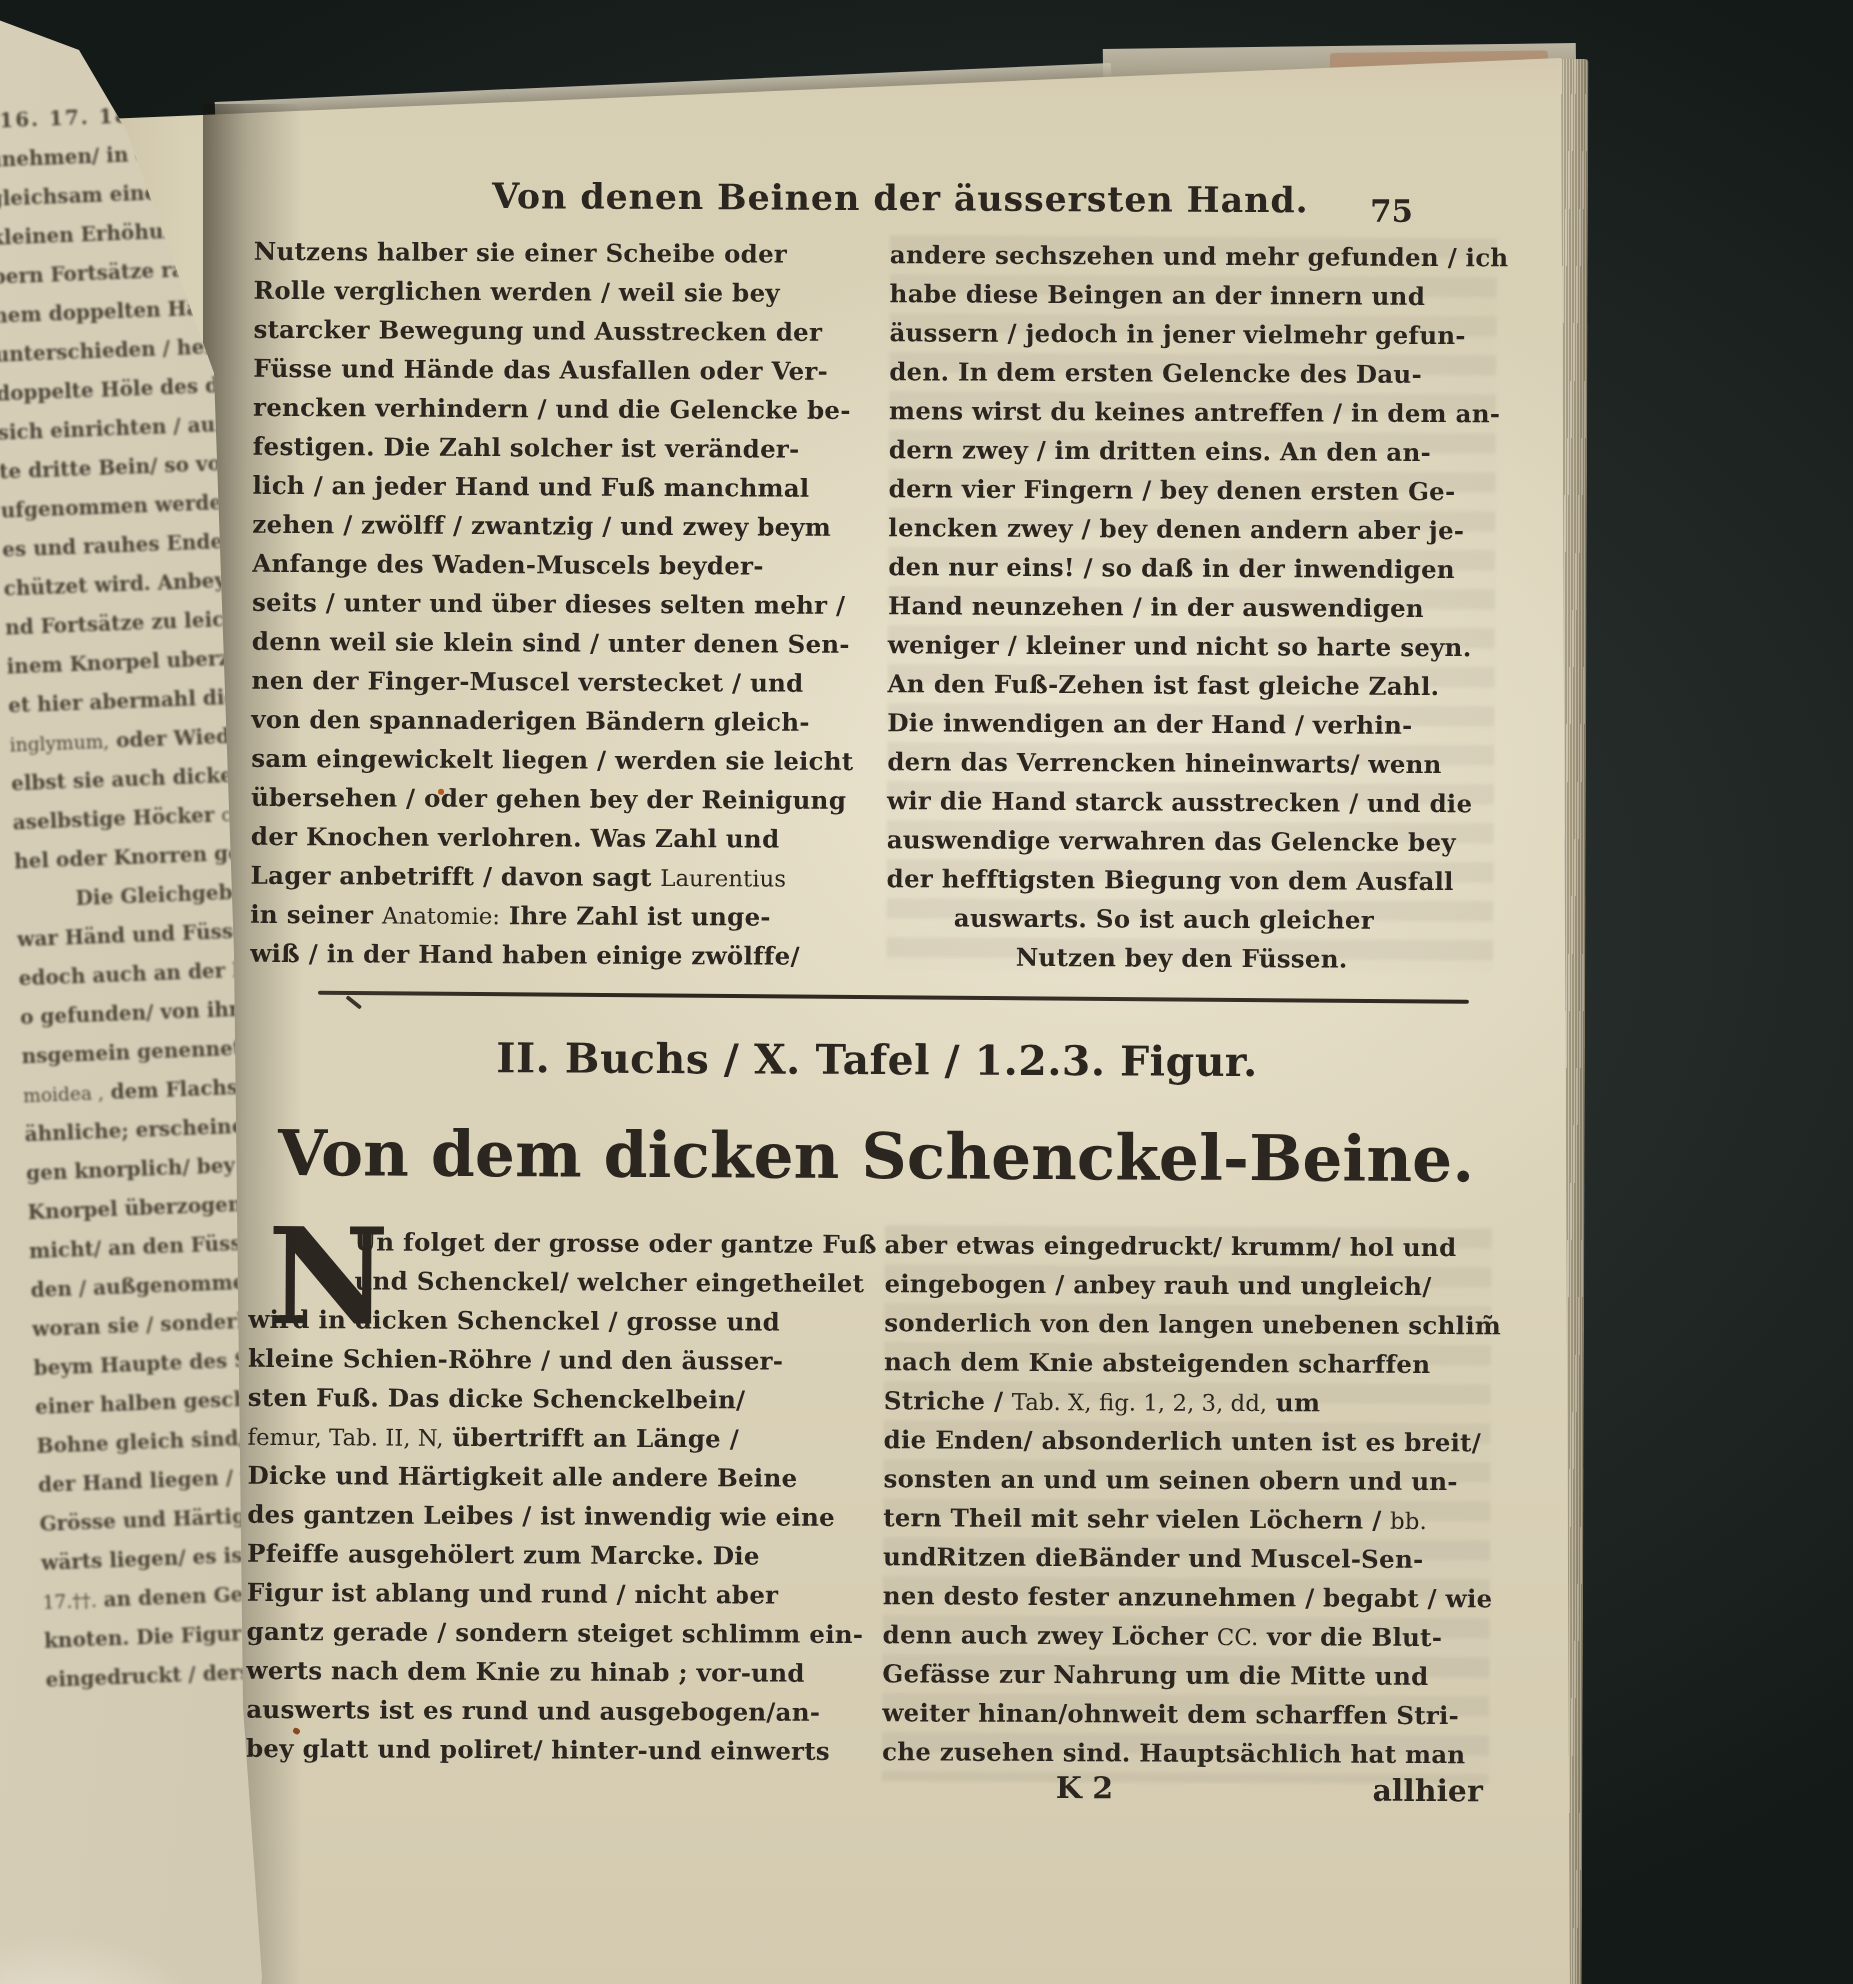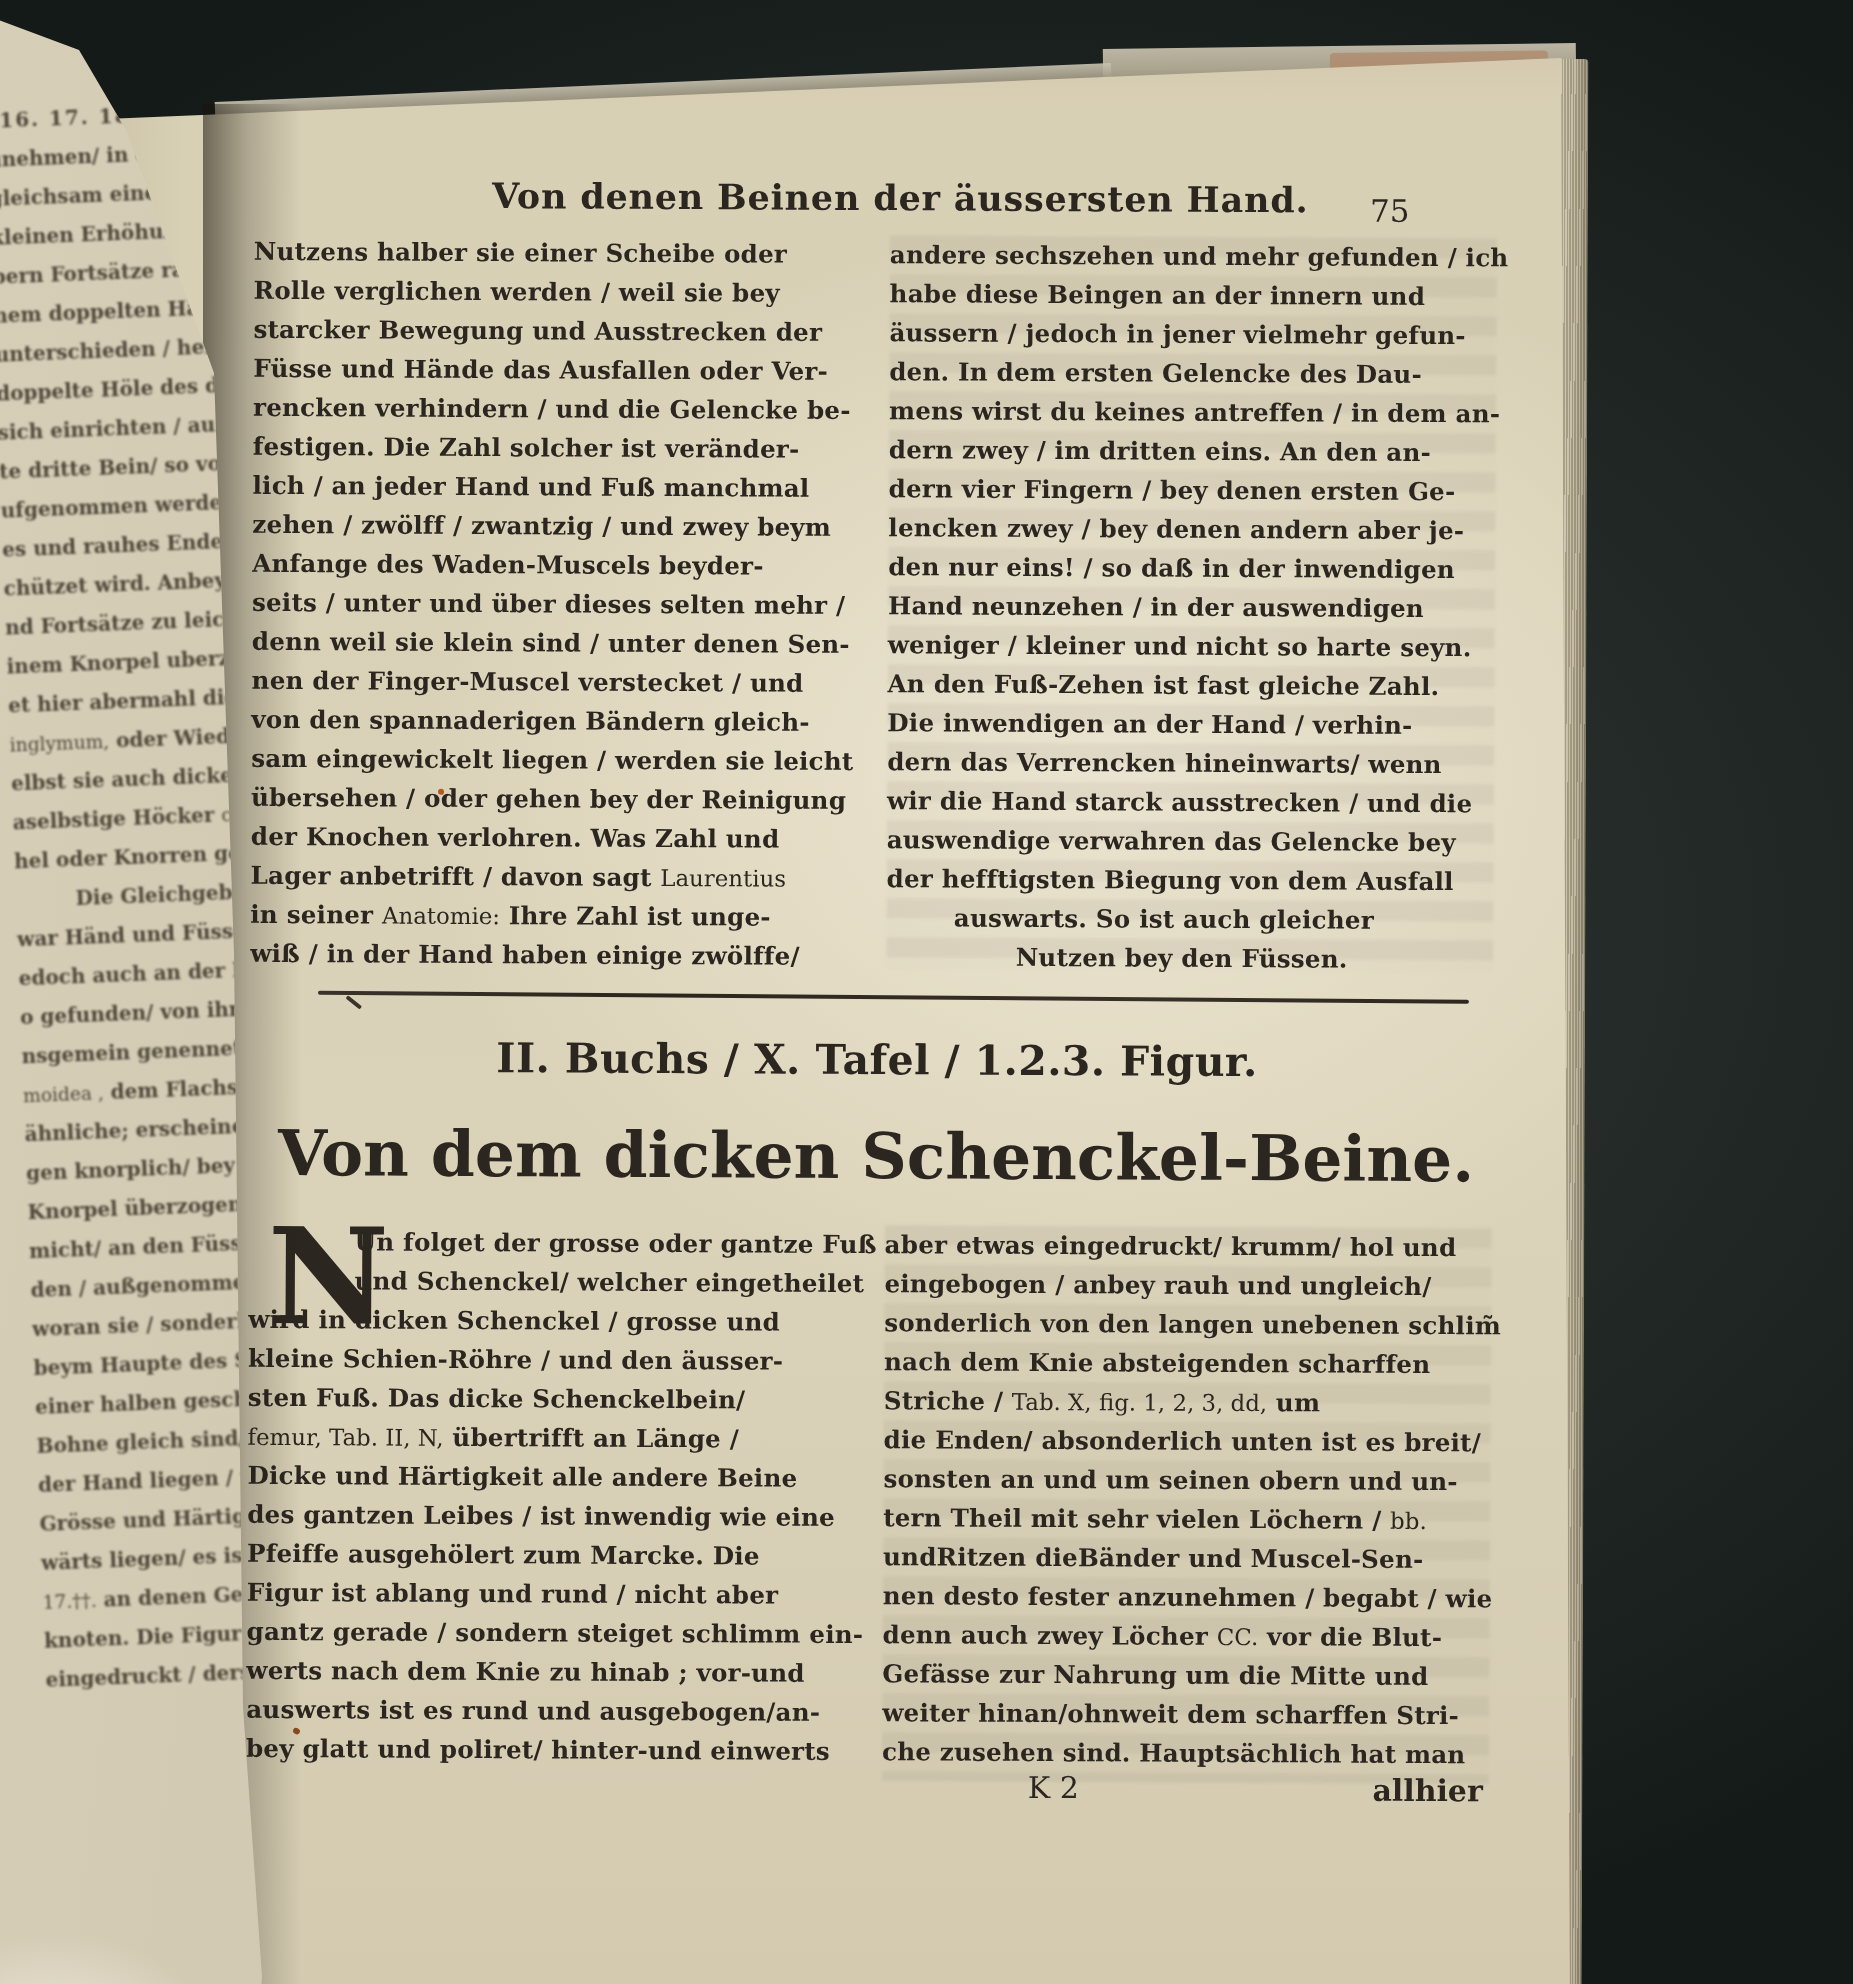--- a/index.html
+++ b/index.html
@@ -58,21 +58,21 @@
     background:repeating-linear-gradient(180deg, rgba(104,99,87,0.10) 0 20px, rgba(104,99,87,0.02) 20px 39px);
     filter:blur(1.6px);
   }
 
   .running-header{
     left:492px;top:174px;width:778px;text-align:center;
     font-size:35px;font-weight:bold;letter-spacing:0.8px;color:var(--ink,#2c2620);
     white-space:nowrap;
   }
   .page-number{
-    left:1370px;top:187px;font-size:31px;font-weight:normal;color:var(--ink,#2c2620);
+    left:1370px;top:187px;font-size:31px;font-weight:bold;color:var(--ink,#2c2620);
   }
 
   .col{width:607px;color:var(--ink,#2c2620);font-size:24.6px;font-weight:bold;letter-spacing:0.2px;}
   .col .ln{height:39px;line-height:39px;white-space:nowrap;}
   .latin{font-weight:normal;font-size:.93em;letter-spacing:0;}
 
   #s1l{left:254px;top:232px;}
   #s1r{left:890px;top:232px;}
   #s1r .ln:nth-child(18){text-align:center;padding-right:52px;}
   #s1r .ln:nth-child(19){text-align:center;padding-right:16px;}
@@ -97,21 +97,21 @@
   }
 
   #s2l{left:254px;top:1222px;}
   #s2r{left:890px;top:1222px;}
   #s2l .ln:nth-child(-n+2){padding-left:106px;}
   .drop-cap{
     left:273px;top:1217px;font-size:133px;line-height:119px;font-weight:bold;
     color:var(--ink,#2c2620);
   }
 
-  .signature{left:1036px;top:1766px;font-size:30px;font-weight:normal;color:var(--ink,#2c2620);}
+  .signature{left:1064px;top:1766px;font-size:30px;font-weight:bold;color:var(--ink,#2c2620);}
   .catchword{left:1334px;top:1767px;width:157px;text-align:right;font-size:30px;font-weight:bold;color:var(--ink,#2c2620);}
 
   .speck1{left:441px;top:788px;width:6.4px;height:6.4px;border-radius:50%;background:#b35a1e;}
   .speck2{left:301px;top:1728px;width:7.1px;height:5.6px;border-radius:50%;background:#8a4a1c;transform:rotate(30deg);}
 
   
   .gutter-shadow{
     left:203px;top:104px;width:99px;height:1941px;
     background:linear-gradient(90deg, rgba(24,19,11,0.55) 0%, rgba(24,19,11,0.22) 45%, rgba(24,19,11,0) 100%);
   }

